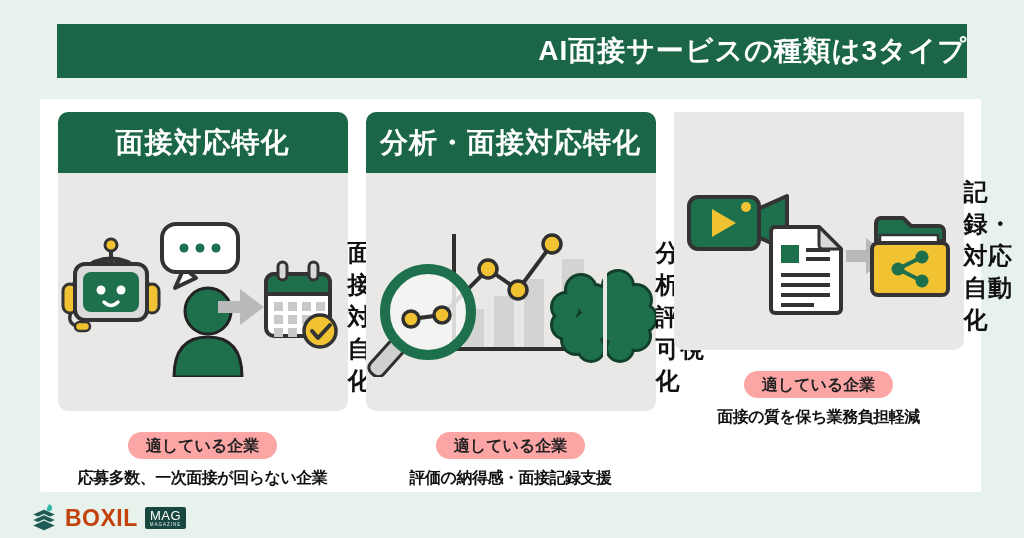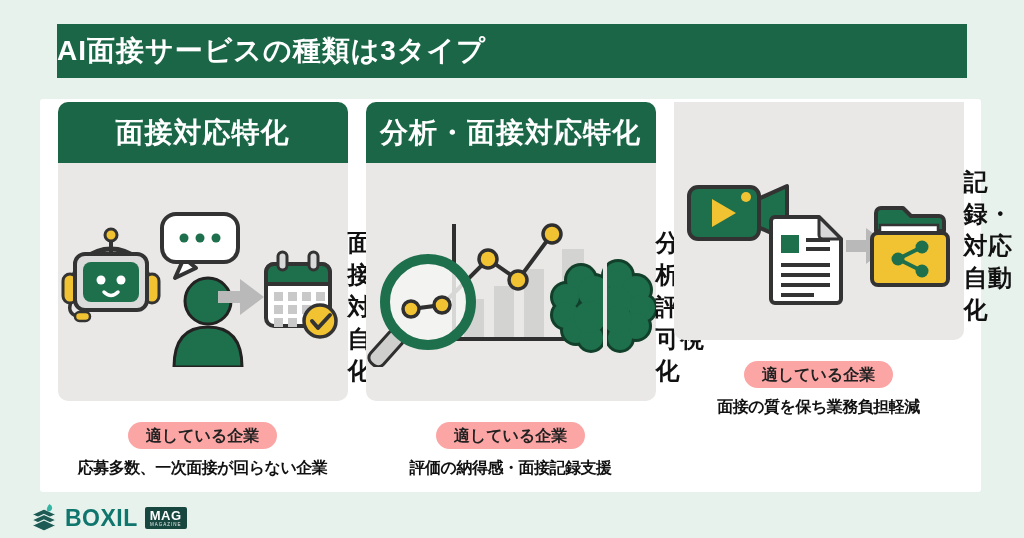--- a/index.html
+++ b/index.html
@@ -4,30 +4,30 @@
 <style>
   html,body{margin:0;padding:0;}
   body{
     width:1024px;height:538px;position:relative;overflow:hidden;
     background:#e7f2ec;
     font-family:"Liberation Sans","DejaVu Sans",sans-serif;
     color:#111;
   }
   .banner{
     position:absolute;left:57px;top:24px;width:910px;height:54px;
-    background:#1a6647;display:flex;align-items:center;justify-content:flex-start;
+    background:#1a6647;display:flex;align-items:center;justify-content:flex-end;
   }
   .banner-title{
     color:#fff;font-size:28px;font-weight:bold;letter-spacing:1px;
   }
   .card{
     position:absolute;left:40px;top:99px;width:941px;height:393px;
     background:#ffffff;border-radius:3px;
     display:grid;grid-template-columns:repeat(3,290px);column-gap:18px;
-    justify-content:center;padding-top:3px;box-sizing:border-box;
+    justify-content:center;padding-top:13px;box-sizing:border-box;
   }
   .column{display:flex;flex-direction:column;align-items:center;}
   .col-header{
     width:100%;height:61px;background:#1a6647;border-radius:10px 10px 0 0;
     display:flex;align-items:center;justify-content:center;
     color:#fff;font-size:28px;font-weight:bold;letter-spacing:1px;
     box-sizing:border-box;
   }
   .panel{
     width:100%;height:238px;background:#e9e8e6;border-radius:0 0 10px 10px;
@@ -45,28 +45,28 @@
   }
   .desc{
     margin-top:9px;font-size:16px;font-weight:bold;color:#111;
     letter-spacing:-0.5px;white-space:nowrap;
   }
   .logo{
     position:absolute;left:30px;top:502px;height:32px;
     display:flex;align-items:center;gap:7px;
   }
   .logo-brand{
-    font-size:23px;font-weight:800;color:#0f766e;letter-spacing:0.5px;
+    font-size:23px;font-weight:800;color:#c2410c;letter-spacing:0.5px;
     line-height:1;
   }
   .logo-magbox{
     background:#17473f;border-radius:2px;padding:2px 5px 1px;
     display:flex;flex-direction:column;align-items:center;line-height:1;
   }
-  .logo-mag{color:#fff;font-size:13px;font-weight:700;letter-spacing:0.5px;}
+  .logo-mag{color:#fff;font-size:13px;font-weight:400;letter-spacing:0.5px;}
   .logo-magazine{color:#fff;font-size:4.5px;letter-spacing:1px;margin-top:1px;opacity:.9;}
   svg{display:block;}
 </style>
 </head>
 <body>
 
 <div class="banner">
   <div class="banner-title">AI面接サービスの種類は3タイプ</div>
 </div>
 

